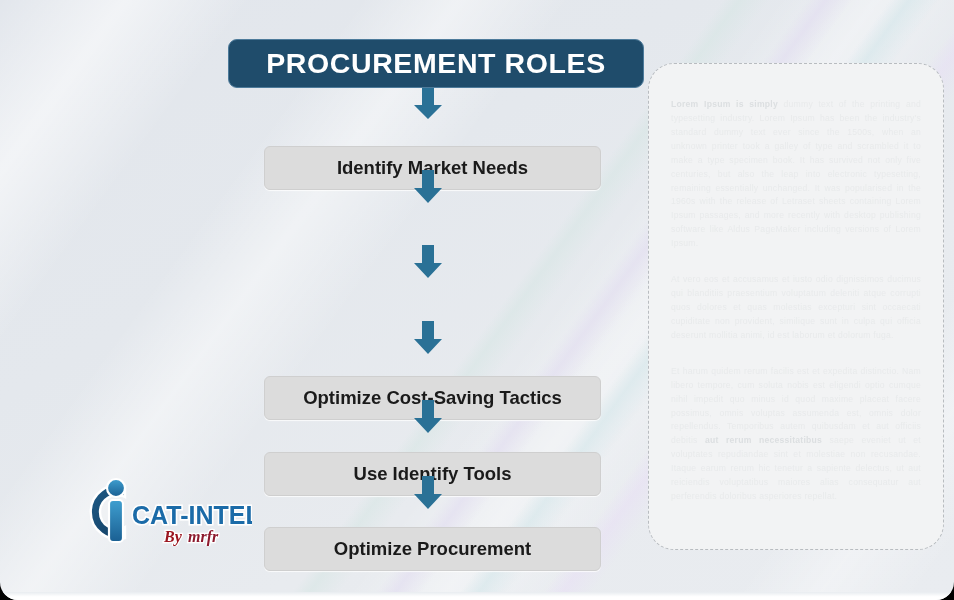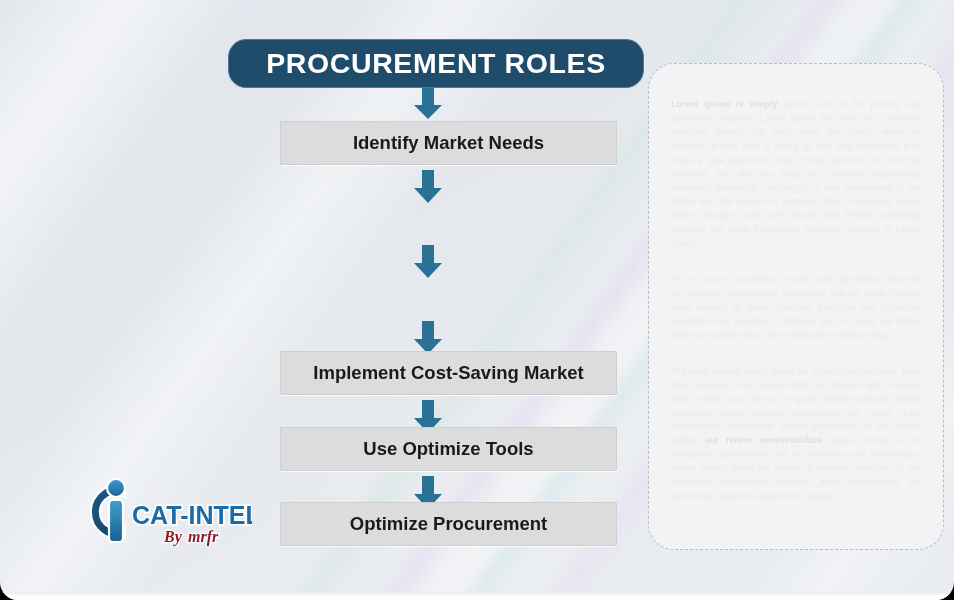--- a/index.html
+++ b/index.html
@@ -64,48 +64,49 @@
   #title-bar {
     position: absolute;
     left: 228px;
     top: 39px;
     width: 416px;
     height: 49px;
     box-sizing: border-box;
     background: #1f4c6b;
     border: 1px solid #4d7characters;
     border: 1px solid #4d7b9b;
-    border-radius: 18px;
+    border-radius: 9px;
     display: flex;
     align-items: center;
     justify-content: center;
   }
   #title-bar .title-text {
     color: #ffffff;
     font-size: 28.5px;
     font-weight: bold;
     letter-spacing: 0.6px;
     line-height: 1;
     white-space: nowrap;
   }
 
   
   .flow-box {
     position: absolute;
-    left: 280px;
+    left: 264px;
     width: 337px;
     height: 44px;
     box-sizing: border-box;
     background: #dcdcdc;
     border: 1px solid #cfcfcf;
-    border-radius: 1px;
+    border-radius: 6px;
     display: flex;
     align-items: center;
     justify-content: center;
     box-shadow: 0 1px 1px rgba(255,255,255,0.8);
+    margin-top: 25px;
   }
   .flow-box .flow-label {
     color: #1a1a1a;
     font-size: 18.5px;
     font-weight: bold;
     line-height: 1;
     white-space: nowrap;
   }
 
   .arrow {
@@ -196,30 +197,30 @@
     </svg>
   </div>
 
   <div class="arrow" style="top:321px">
     <svg width="40" height="34" viewBox="0 0 40 34" xmlns="http://www.w3.org/2000/svg">
       <polygon points="14,0 26,0 26,18 34,18 20,33 6,18 14,18" fill="#2a7196"></polygon>
     </svg>
   </div>
 
   <div class="flow-box" style="top:351px">
-    <span class="flow-label">Implement Cost-Saving Market</span>
+    <span class="flow-label">Optimize Cost-Saving Tactics</span>
   </div>
   <div class="arrow" style="top:400px">
     <svg width="40" height="34" viewBox="0 0 40 34" xmlns="http://www.w3.org/2000/svg">
       <polygon points="14,0 26,0 26,18 34,18 20,33 6,18 14,18" fill="#2a7196"></polygon>
     </svg>
   </div>
 
   <div class="flow-box" style="top:427px">
-    <span class="flow-label">Use Optimize Tools</span>
+    <span class="flow-label">Use Identify Tools</span>
   </div>
   <div class="arrow" style="top:476px">
     <svg width="40" height="34" viewBox="0 0 40 34" xmlns="http://www.w3.org/2000/svg">
       <polygon points="14,0 26,0 26,18 34,18 20,33 6,18 14,18" fill="#2a7196"></polygon>
     </svg>
   </div>
 
   <div class="flow-box" style="top:502px">
     <span class="flow-label">Optimize Procurement</span>
   </div>

